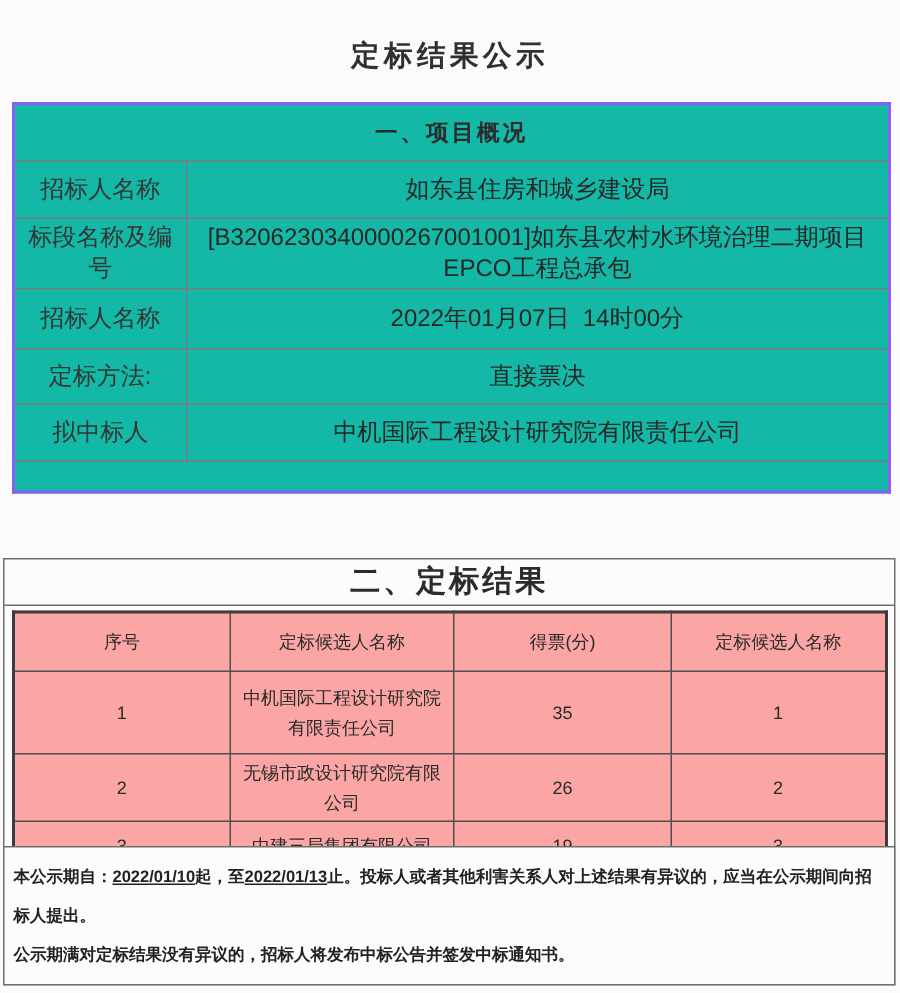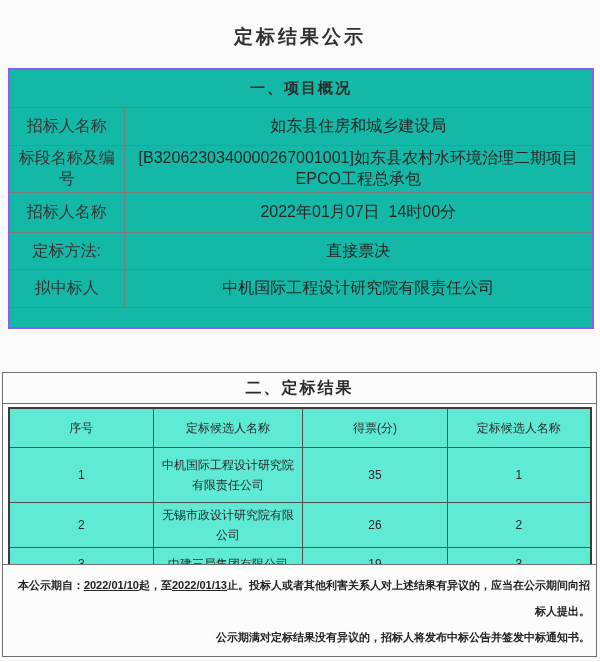--- a/index.html
+++ b/index.html
@@ -42,47 +42,46 @@
   
   .box2{
     position:absolute;top:372px;left:2px;
     width:593px;height:283px;
     border:1px solid #6f6f6f;
     background:#fcfcfc;
   }
   .box2-hdr{
     height:30px;line-height:30px;
     border-bottom:1px solid #6f6f6f;
-    text-align:center;font-size:16px;font-weight:600;letter-spacing:2px;color:#2b2b2b;
+    text-align:center;font-size:20px;font-weight:600;letter-spacing:2px;color:#2b2b2b;
   }
   .table2{
     margin:3px auto 0;
     width:584px;
     border:2px solid #3c3c3c;
-    background:#5eead4;
+    background:#fca5a5;
   }
   .table2 th,.table2 td{
     border:1px solid #4e4e4e;
     text-align:center;vertical-align:middle;
     font-size:12px;font-weight:400;color:#2a2a2a;
     padding:2px 8px;
     line-height:20px;
   }
   .table2 th{height:34px;font-weight:400;}
   .table2 .r-tall td{height:50px;}
   .table2 .r-std td{height:28px;}
   
   .notice{
     position:absolute;left:-1px;right:-1px;bottom:-1px;
     border:1px solid #6f6f6f;
     background:#fcfcfc;
     padding:7px 6px 6px 6px;
     font-size:11px;font-weight:600;color:#222;
     line-height:26px;
-    text-align:right;
   }
   .notice .date{font-weight:700;text-decoration:underline;}
   .notice p{margin:0;}
 </style>
 </head>
 <body>
 
 <div class="page">
 
   <div class="doc-title">定标结果公示</div>

